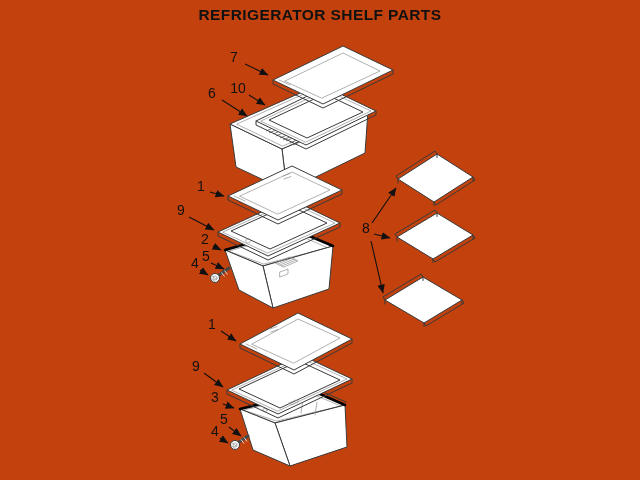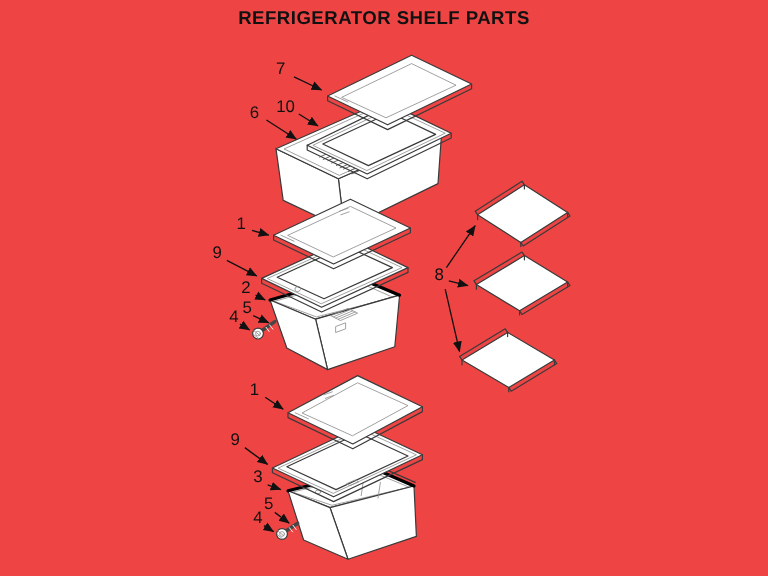--- a/index.html
+++ b/index.html
@@ -1,16 +1,16 @@
 <!DOCTYPE html>
 <html><head>
 <meta charset="utf-8">
 <style>
   html,body{margin:0;padding:0;background:#ffffff;}
-  .canvas{position:relative;width:640px;height:480px;background:#ef4444;overflow:hidden;
+  .canvas{position:relative;width:640px;height:480px;background:#c2410c;overflow:hidden;
           font-family:"Liberation Sans",sans-serif;}
   svg{position:absolute;left:0;top:0;}
   .fw   {fill:#ffffff;stroke:#3a3a3a;stroke-width:1;stroke-linejoin:round;}
   .ln   {fill:none;stroke:#3a3a3a;stroke-width:1;stroke-linejoin:round;stroke-linecap:round;}
   .lt   {fill:none;stroke:#8f8f8f;stroke-width:.7;stroke-linejoin:round;stroke-linecap:round;}
   .bold {fill:none;stroke:#000000;stroke-width:2.6;stroke-linecap:round;}
   .grate{fill:none;stroke:#5f5f5f;stroke-width:.8;}
   .thr  {fill:none;stroke:#ffffff;stroke-width:.8;}
   .shaft{fill:none;stroke:#474747;stroke-width:3;stroke-linecap:round;}
   .callout-line{fill:none;stroke:#111111;stroke-width:1.1;marker-end:url(#arr);}

